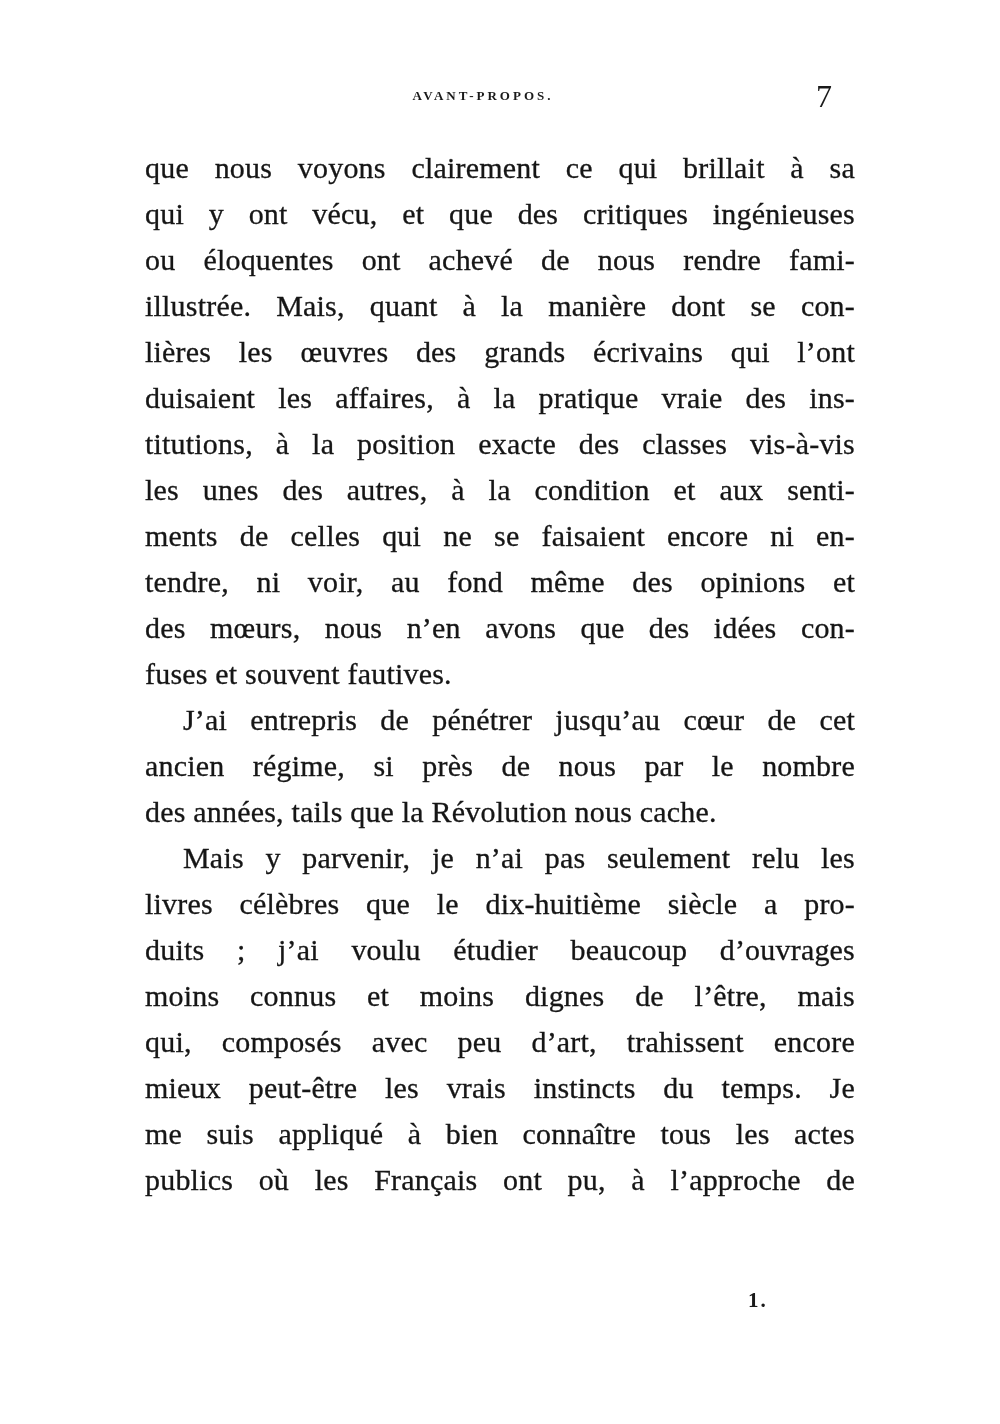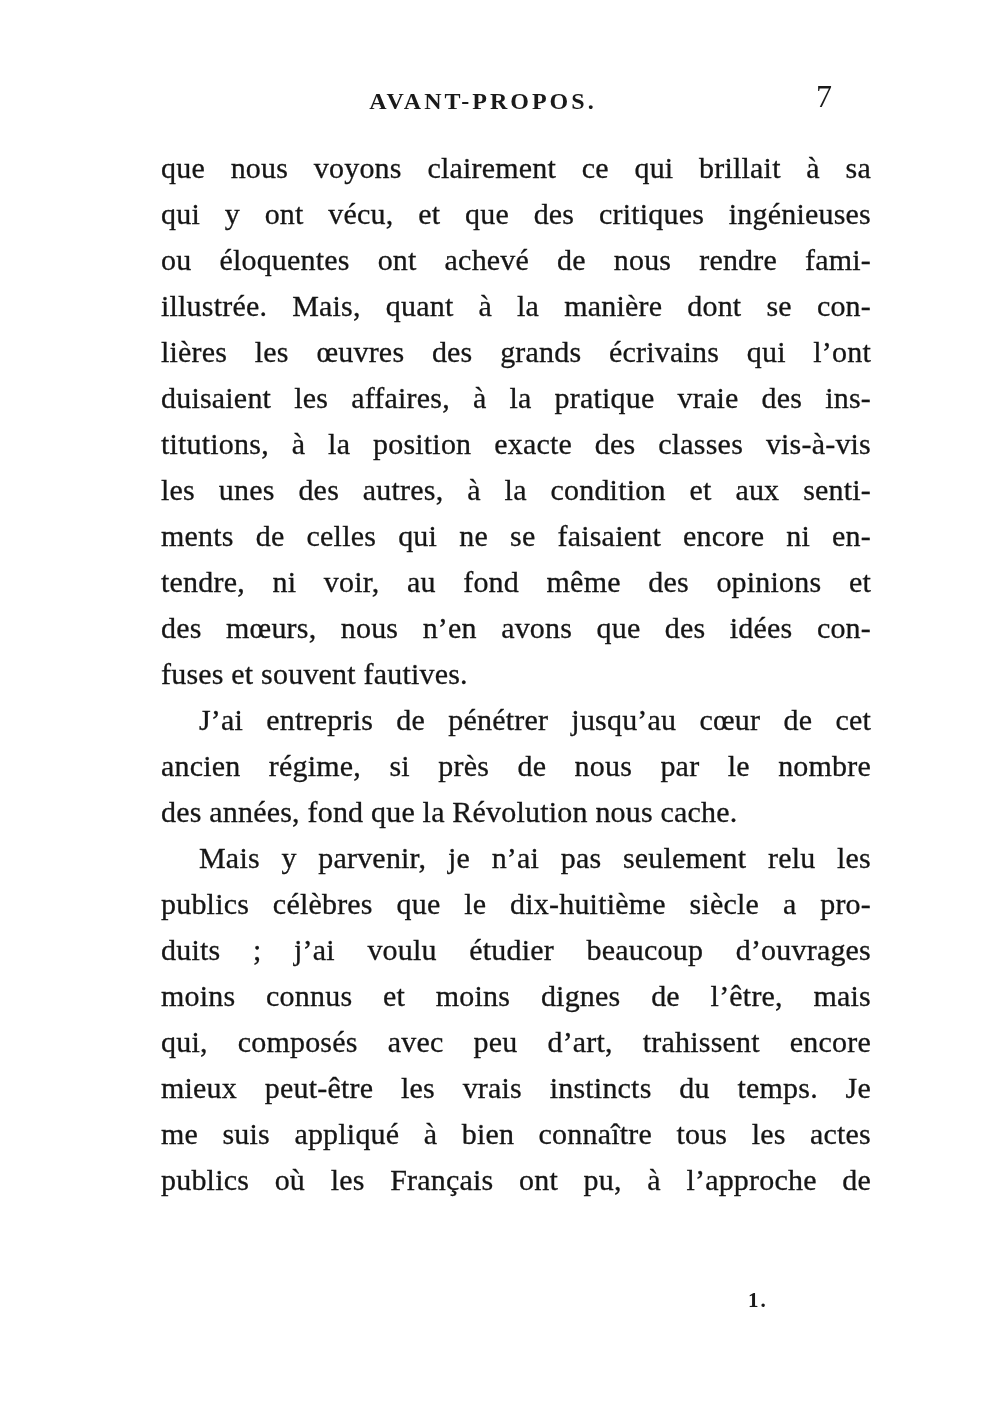--- a/index.html
+++ b/index.html
@@ -24,37 +24,37 @@
     width: 710px;
     height: 40px;
   }
   .running-title {
     position: absolute;
     left: 0;
     right: 0;
     top: 6px;
     text-align: center;
     transform: translateX(-17px);
-    font-size: 24px;
+    font-size: 13px;
     font-weight: bold;
     letter-spacing: 3px;
     color: #1a1a1a;
   }
   .page-number {
     position: absolute;
     right: 23px;
     top: -4px;
     font-size: 32px;
     font-weight: 500;
     color: #1a1a1a;
   }
   
   .text-block {
     position: absolute;
-    left: 161px;
+    left: 145px;
     top: 145px;
     width: 710px;
   }
   .paragraph { margin: 0; }
   .line {
     height: 46px;
     line-height: 46px;
     font-size: 30px;
     font-weight: 500;
     white-space: nowrap;
@@ -100,25 +100,25 @@
         <div class="line">titutions, à la position exacte des classes vis-à-vis</div>
         <div class="line">les unes des autres, à la condition et aux senti-</div>
         <div class="line">ments de celles qui ne se faisaient encore ni en-</div>
         <div class="line">tendre, ni voir, au fond même des opinions et</div>
         <div class="line">des mœurs, nous n’en avons que des idées con-</div>
         <div class="line para-end">fuses et souvent fautives.</div>
       </div>
       <div class="paragraph">
         <div class="line indent">J’ai entrepris de pénétrer jusqu’au cœur de cet</div>
         <div class="line">ancien régime, si près de nous par le nombre</div>
-        <div class="line para-end">des années, fond que la Révolution nous cache.</div>
+        <div class="line para-end">des années, tails que la Révolution nous cache.</div>
       </div>
       <div class="paragraph">
         <div class="line indent">Mais y parvenir, je n’ai pas seulement relu les</div>
-        <div class="line">publics célèbres que le dix-huitième siècle a pro-</div>
+        <div class="line">livres célèbres que le dix-huitième siècle a pro-</div>
         <div class="line">duits ; j’ai voulu étudier beaucoup d’ouvrages</div>
         <div class="line">moins connus et moins dignes de l’être, mais</div>
         <div class="line">qui, composés avec peu d’art, trahissent encore</div>
         <div class="line">mieux peut-être les vrais instincts du temps. Je</div>
         <div class="line">me suis appliqué à bien connaître tous les actes</div>
         <div class="line">publics où les Français ont pu, à l’approche de</div>
       </div>
     </div>
 
   <div class="signature-mark">1.</div>

